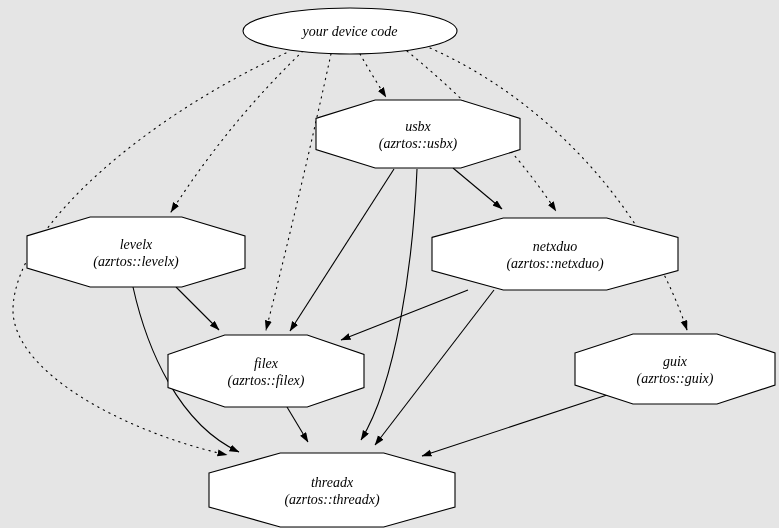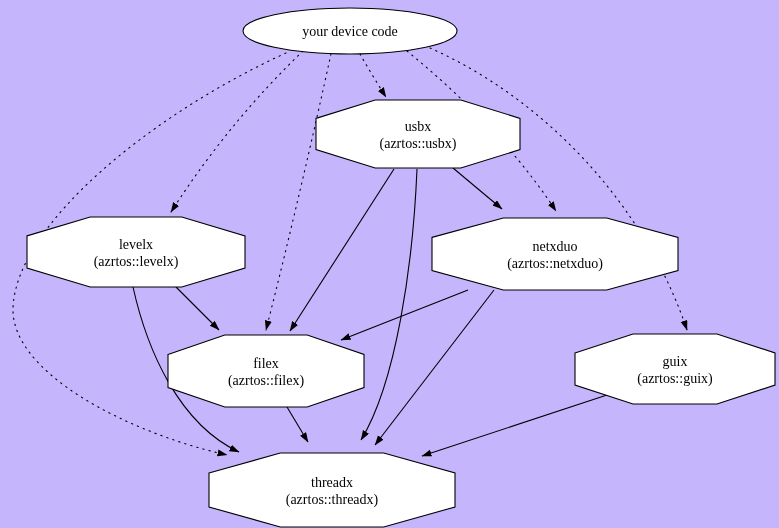--- a/index.html
+++ b/index.html
@@ -3,23 +3,24 @@
 <meta charset="utf-8">
 <style>
   html, body {
     margin: 0;
     padding: 0;
     background: #ffffff;
   }
   .page {
     width: 779px;
     height: 528px;
-    background: #c4b5fd;
+    background: #e5e5e5;
     position: relative;
     overflow: hidden;
+    font-style: italic;
   }
   svg text {
     font-family: "Liberation Serif", "DejaVu Serif", serif;
     font-size: 14px;
     fill: #000000;
   }
 </style>
 </head>
 <body>
 

